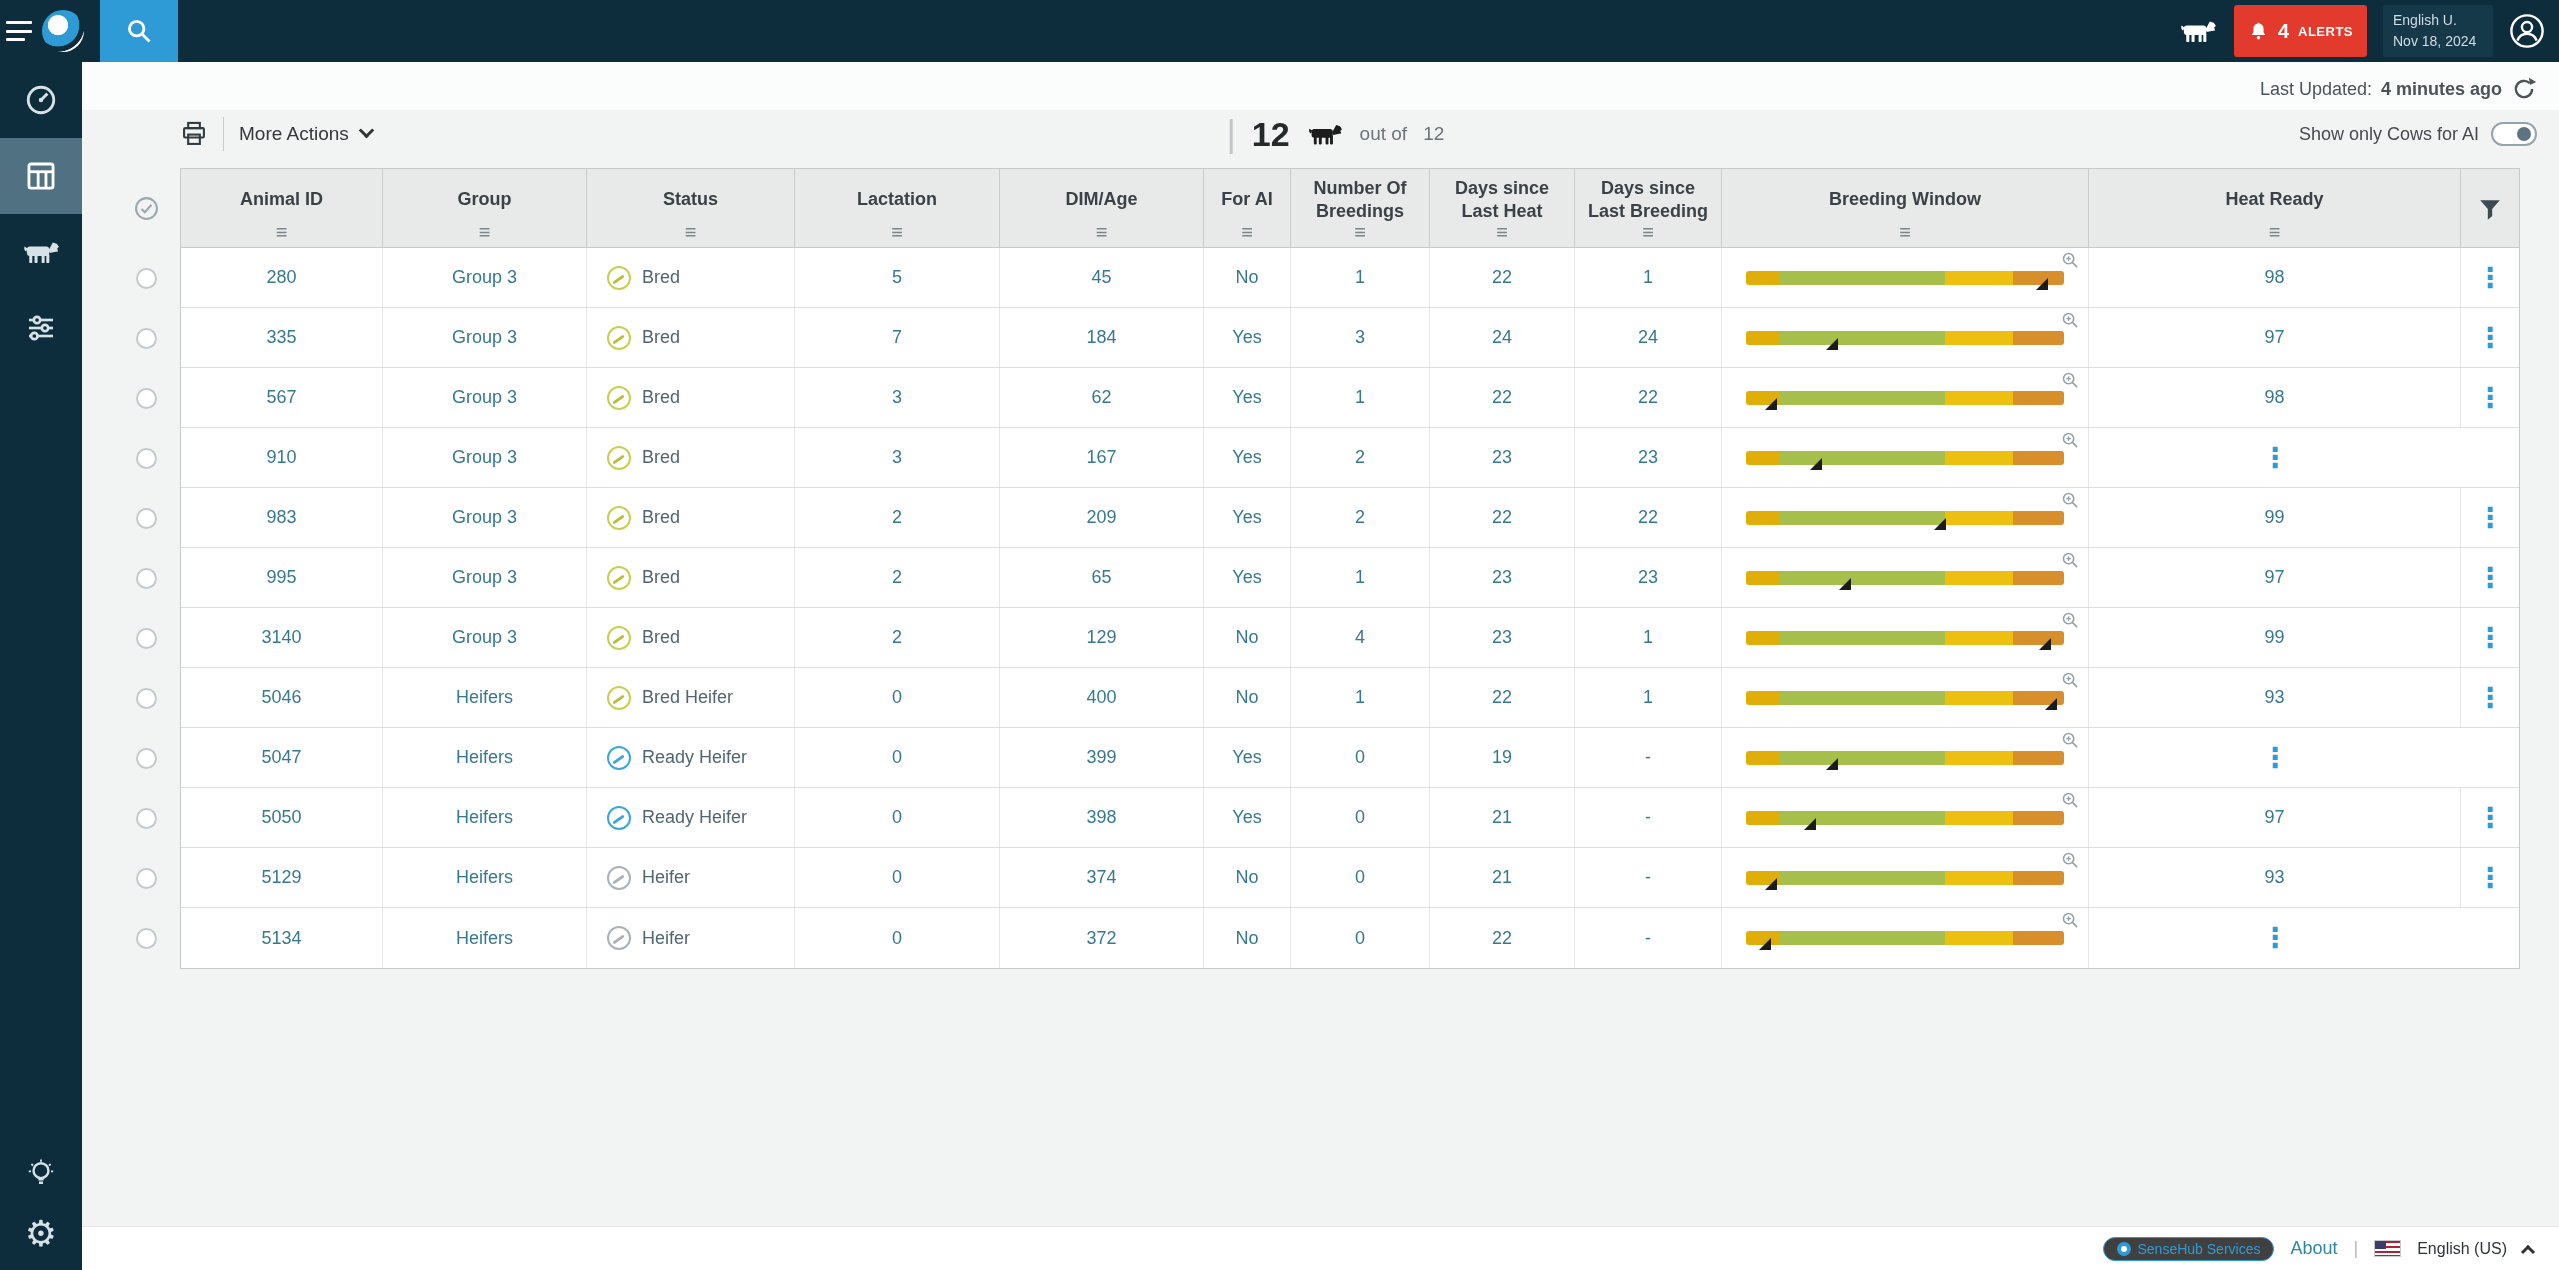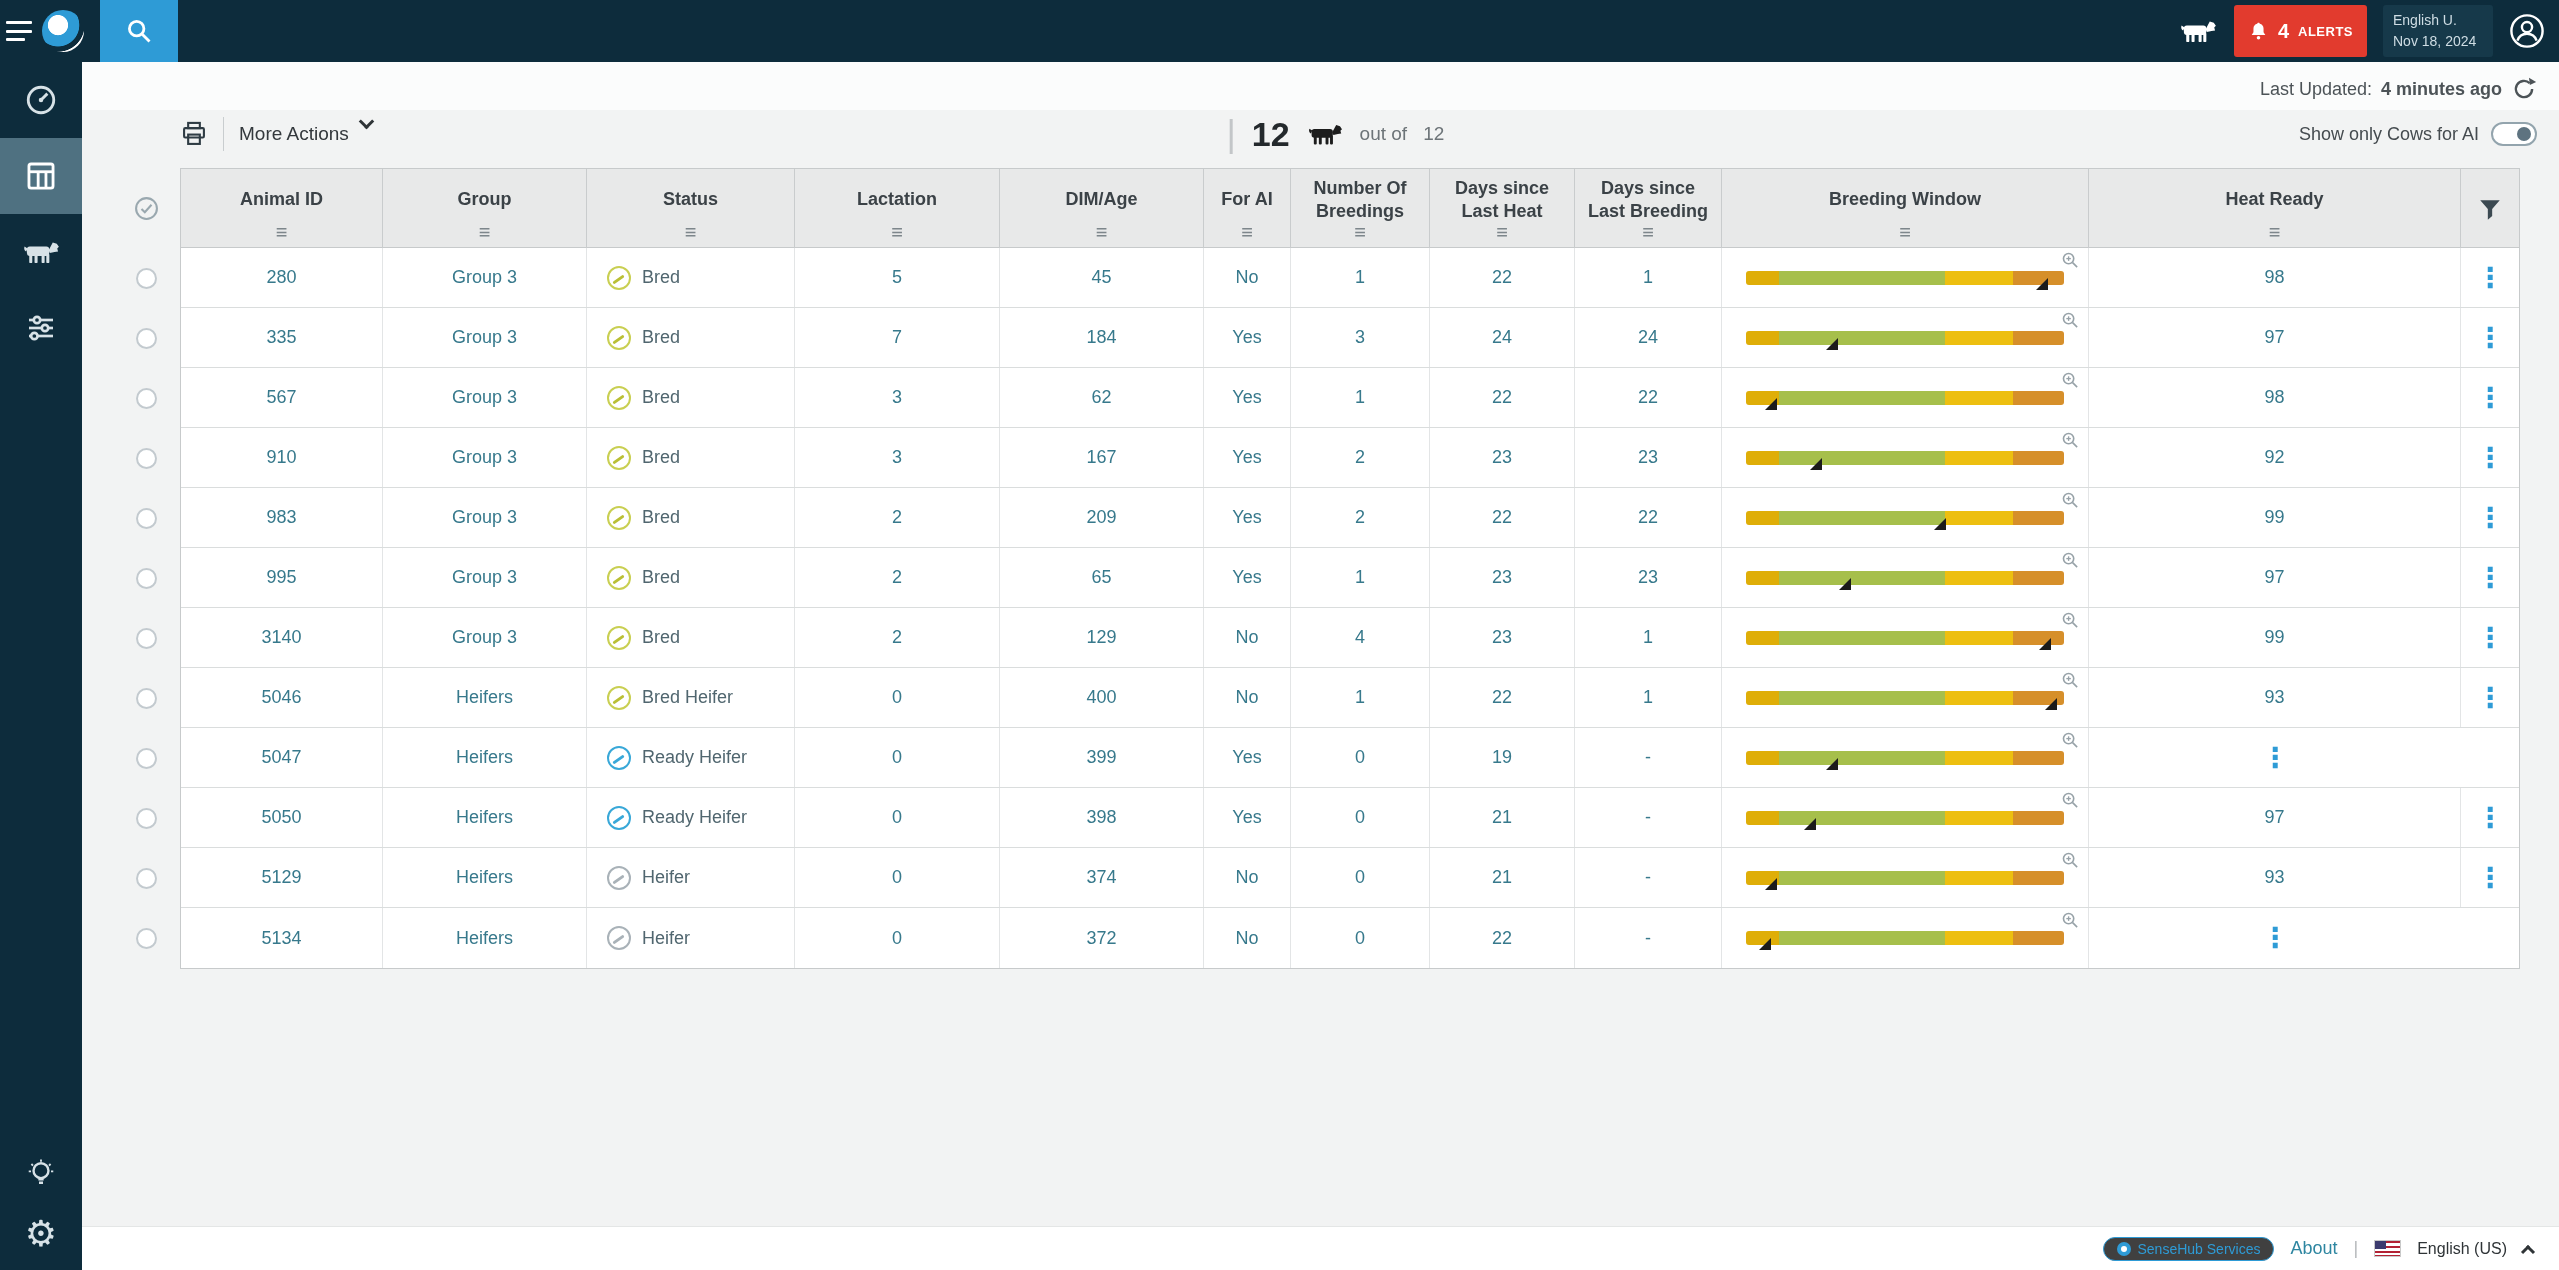--- a/index.html
+++ b/index.html
@@ -43,21 +43,21 @@
 .main{position:absolute;left:82px;top:62px;right:0;bottom:0;background:#f2f3f3}
 .updated-band{position:absolute;left:0;top:0;right:0;height:48px;background:#fbfcfc}
 .updated{position:absolute;top:14px;right:22px;display:flex;align-items:center;gap:9px;
   font-size:18px;color:#4c5357}
 .refresh{color:#4c5357;cursor:pointer}
 
 .actions-row{position:absolute;top:44px;left:30px;right:22px;height:56px;display:flex;align-items:center}
 .aleft{display:flex;align-items:center;gap:15px;margin-left:68px}
 .print{color:#2f3c44;cursor:pointer}
 .divider-v{width:1px;height:34px;background:#c9cdcf}
-.more-actions{display:flex;gap:12px;font-size:19px;color:#33383c;cursor:pointer}
+.more-actions{display:flex;align-items:center;gap:12px;font-size:19px;color:#33383c;cursor:pointer}
 .chev-down{width:11px;height:11px;border-right:3px solid #2f3437;border-bottom:3px solid #2f3437;
   transform:rotate(45deg);margin-top:-7px}
 .title-wrap{flex:1;display:flex;align-items:center;justify-content:center;gap:16px}
 .title{font-size:30px;color:#4a4f53}
 .title-sep{font-size:36px;color:#c3c6c8;font-weight:300}
 .count{font-size:34px;color:#24292c;font-weight:bold}
 .cow-dark{color:#1d1d1d}
 .outof{font-size:19px;color:#6d7478}
 .aright{display:flex;align-items:center;gap:12px}
 .toggle-label{font-size:18px;color:#454b4f}
@@ -534,21 +534,20 @@
       <div class="bw-bar">
         <div class="bw-track">
                   <i style="width:10.5%;background:#dfae08"></i>
                   <i style="width:52%;background:#a6bf4b"></i>
                   <i style="width:21.5%;background:#edbf10"></i>
                   <i style="width:16%;background:#d68f2a"></i>
                 </div>
         <span class="bw-marker" style="left:calc(22.0% - 6px)"></span>
       </div>
     </div>
-    <div class="tcell">92</div>
     <div class="tcell menu-cell">
       <span class="dots">⋮</span>
     </div>
   </div>
   <div class="trow">
     <div class="tcell">983</div>
     <div class="tcell">Group 3</div>
     <div class="tcell status-cell">
       <span class="status-icon st-bred"></span>
       <span>Bred</span>

